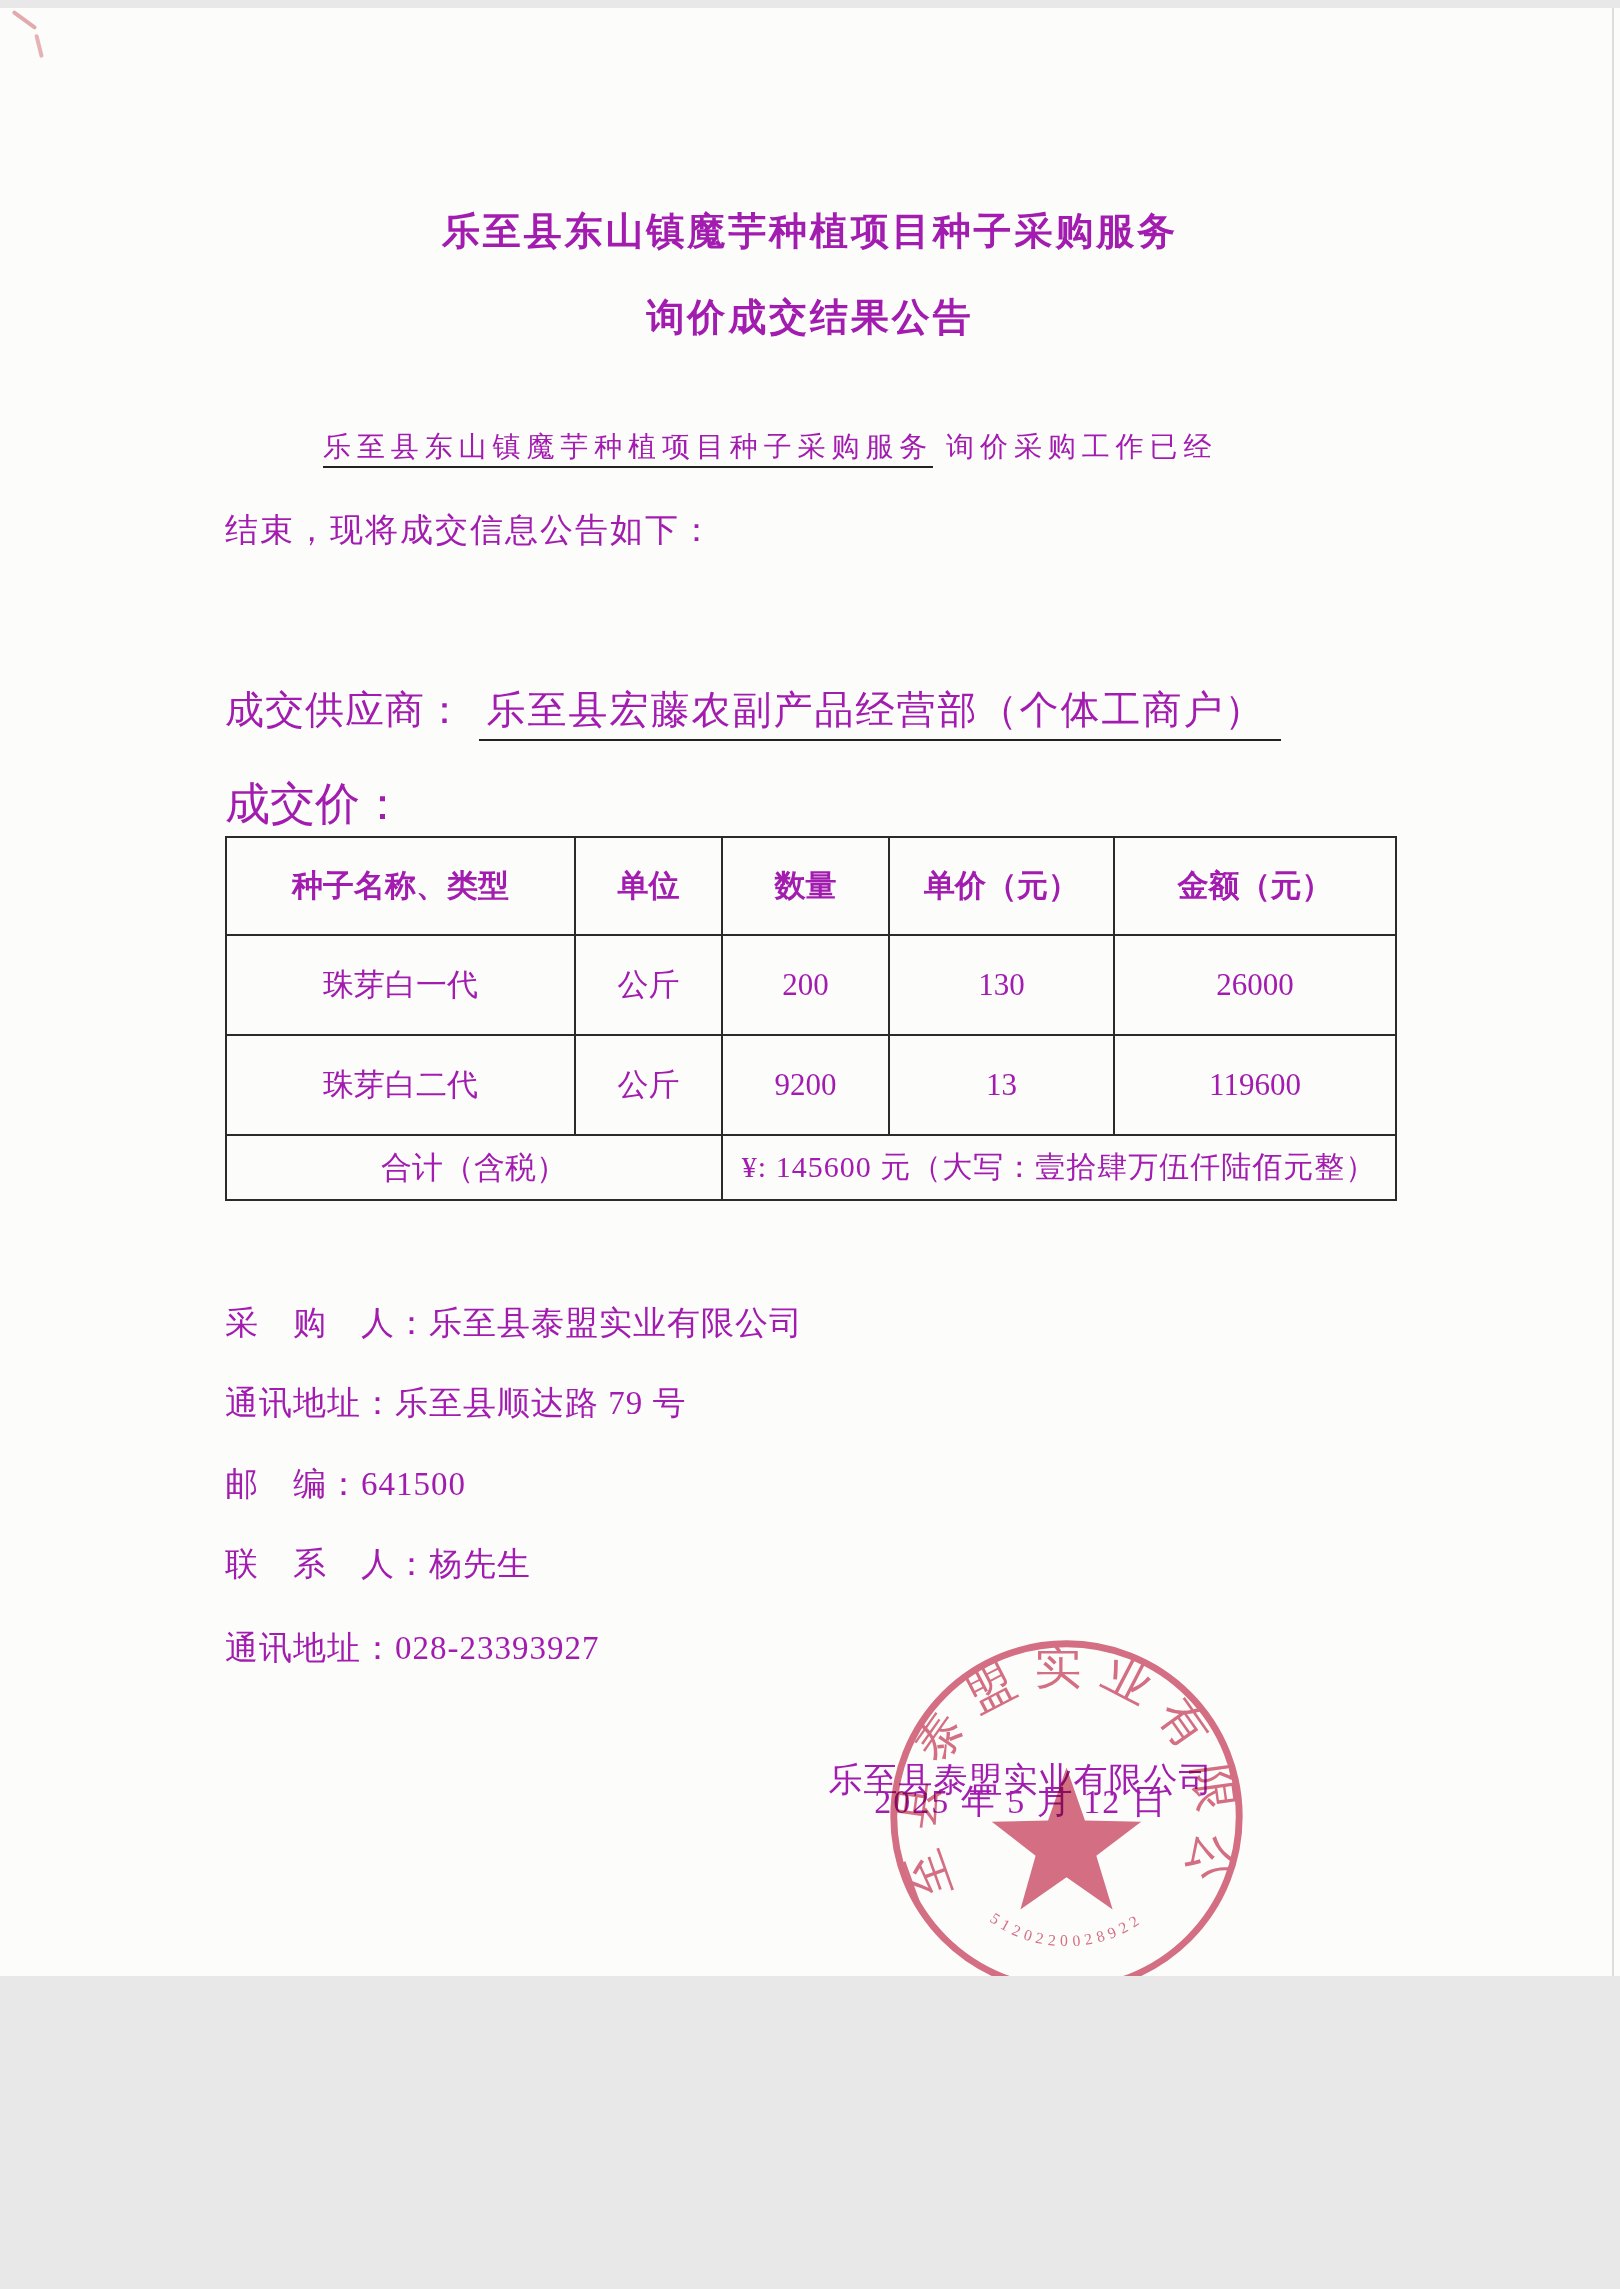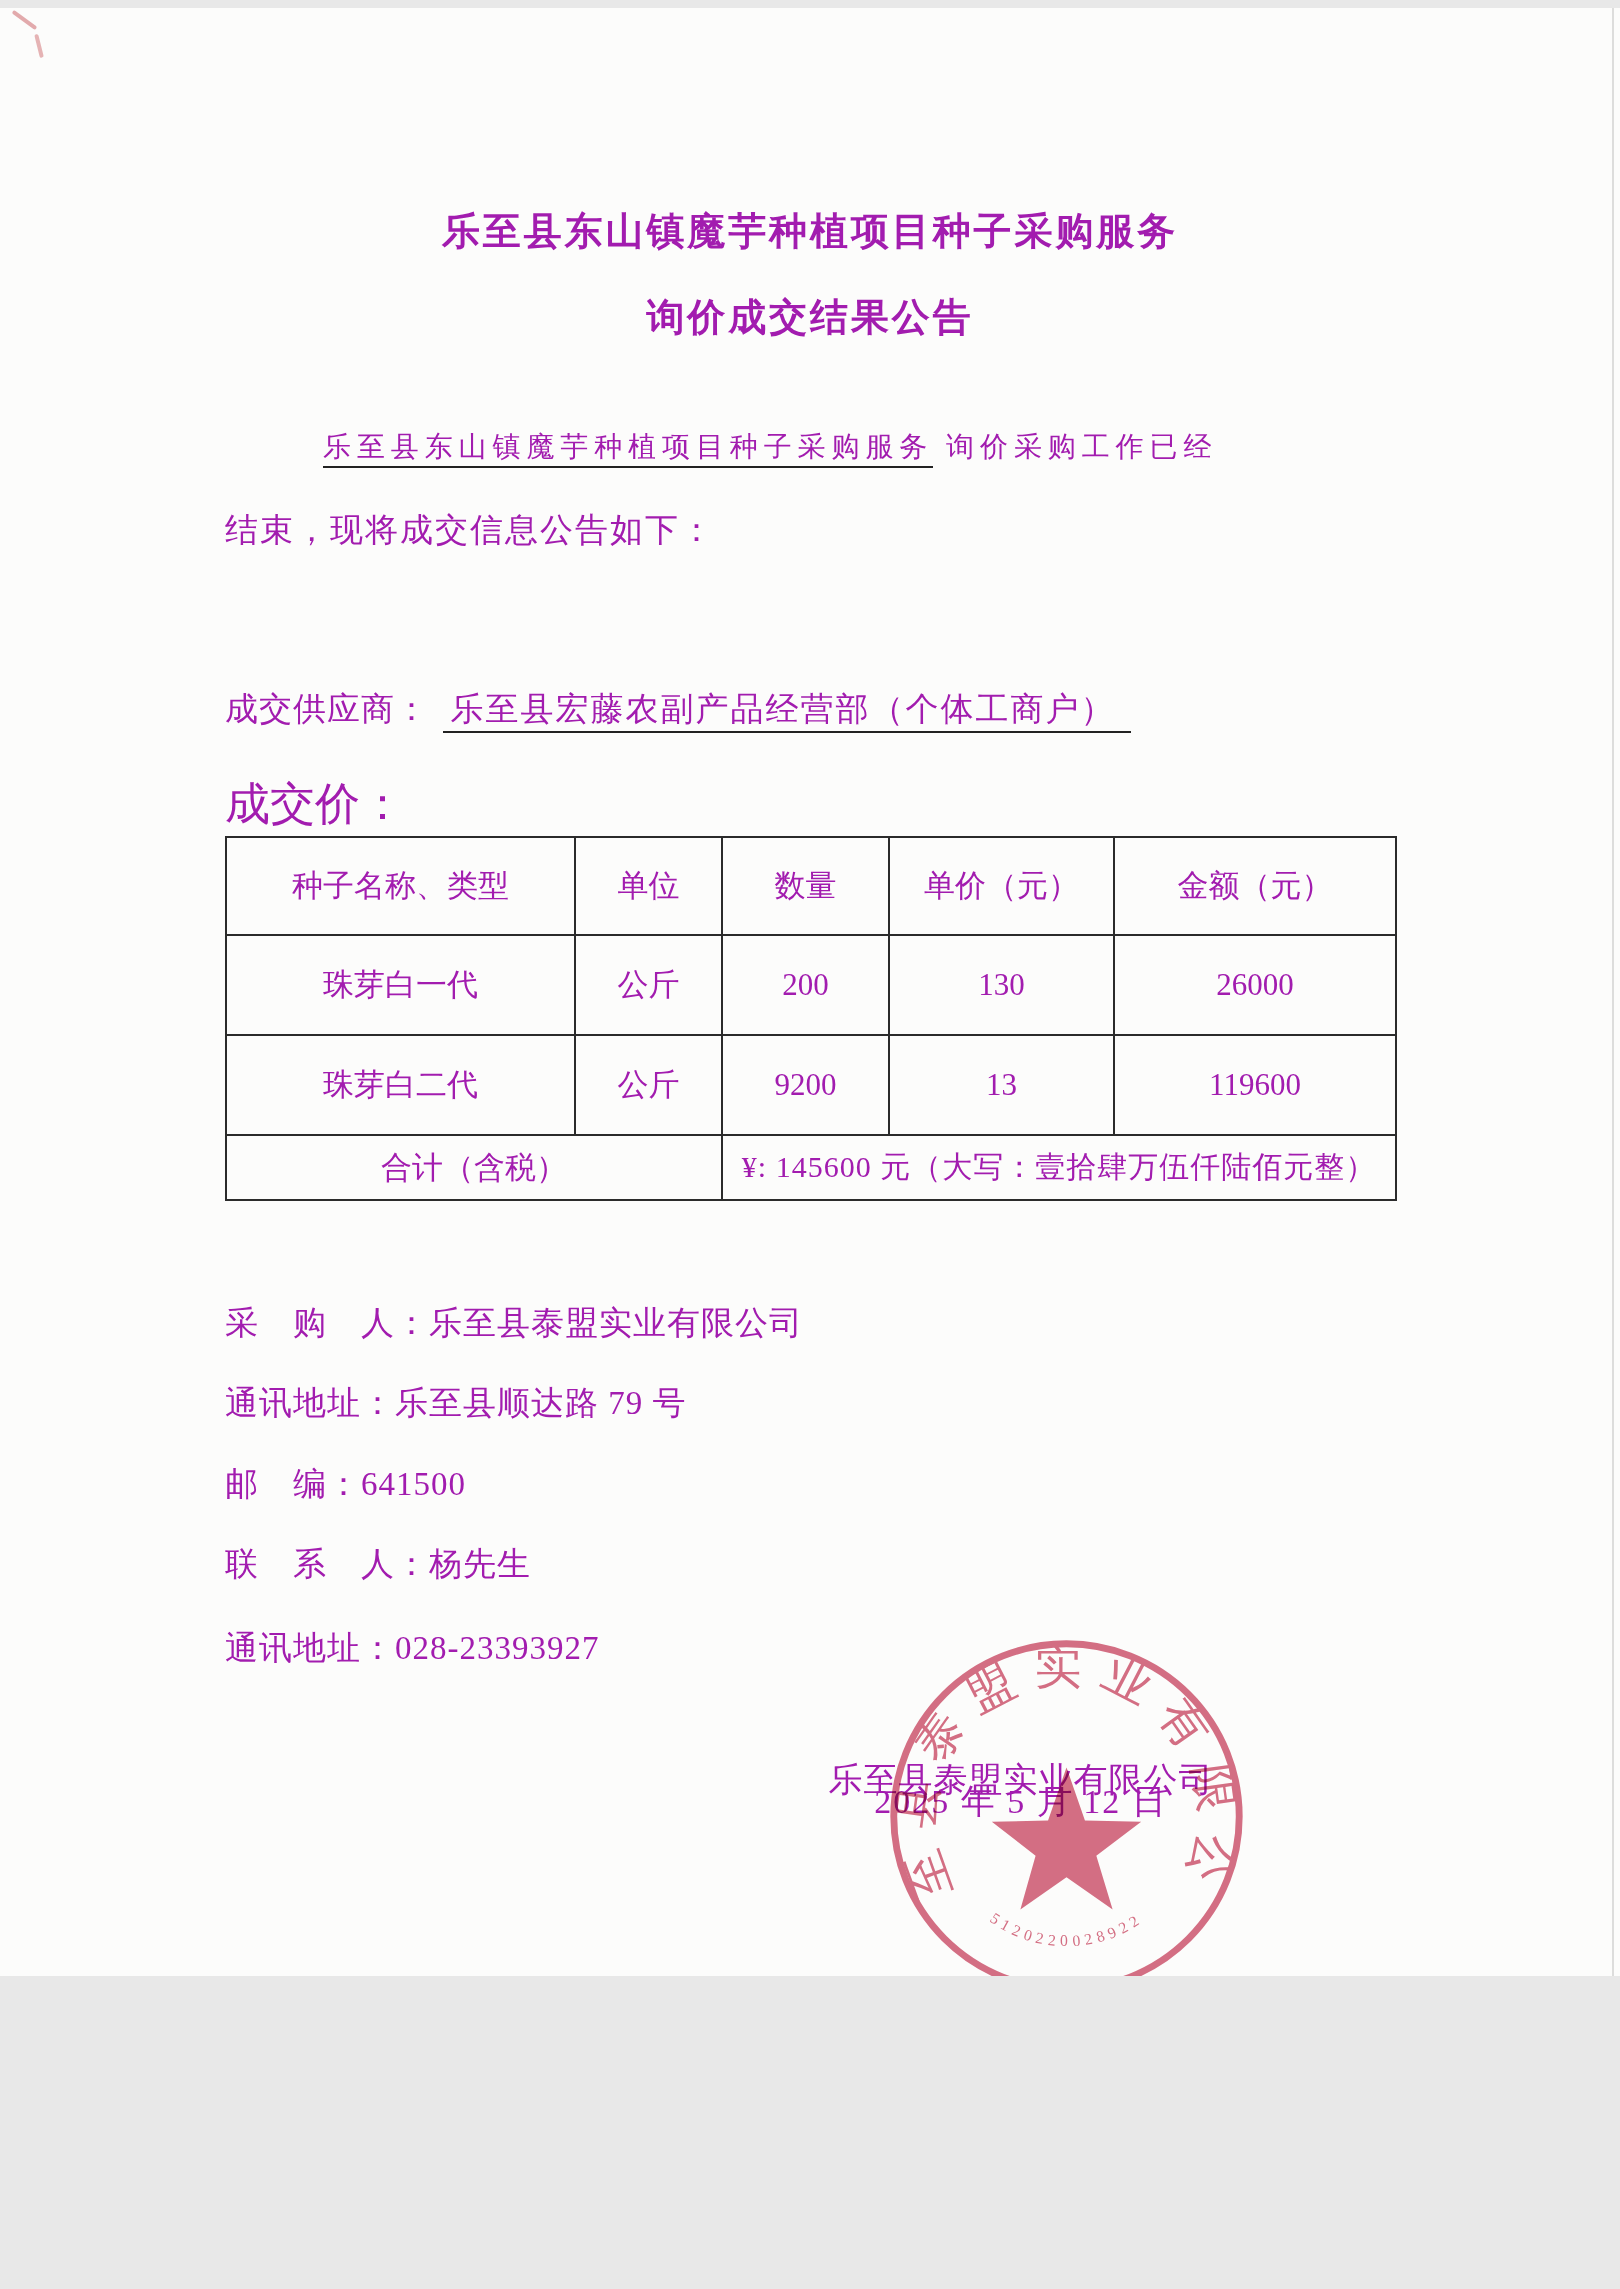--- a/index.html
+++ b/index.html
@@ -15,38 +15,38 @@
   .abs { position:absolute; left:225px; width:1170px; line-height:1.3; }
 
   .title-line { text-align:center; font-size:38px; font-weight:700; letter-spacing:2.9px; }
   .t1 { top:199px; }
   .t2 { top:285px; }
 
   .para1 { top:421px; font-size:28px; letter-spacing:5.9px; white-space:nowrap; text-indent:98px; }
   .para2 { top:501px; font-size:33px; letter-spacing:2px; }
   .u-seg { border-bottom:2px solid #222; padding-bottom:3.9px; }
 
-  .supplier { top:680px; font-size:33px; letter-spacing:1px; }
+  .supplier { top:680px; font-size:39px; letter-spacing:1px;font-family:Liberation Mono, monospace; }
   .supplier .val { border-bottom:2px solid #222; padding:0 15.7px 3.9px 7.8px; margin-left:13.7px; letter-spacing:2px; }
 
   .price-label { top:767px; font-size:45px; }
 
   table.price {
     position:absolute; top:828px; left:225px;
     width:1170px; border-collapse:collapse;
     font-size:31px; table-layout:fixed;
     border:2.9px solid #2b2b2b;
   }
   table.price th, table.price td {
     border:2px solid #2b2b2b;
     text-align:center; vertical-align:middle;
     font-weight:normal; padding:0;
     overflow:hidden;
   }
-  tr.hdr  td { height:96px; }
+  tr.hdr  td { height:96px;font-weight:bold; }
   tr.data td { height:98px; }
   tr.total td { height:63px; }
   td.total-val { text-align:left; padding-left:15.7px; font-size:30px; letter-spacing:1px; white-space:nowrap; }
 
   .contact { font-size:33px; letter-spacing:1px; }
   .c1 { top:1294px; } .c2 { top:1374px; } .c3 { top:1455px; } .c4 { top:1535px; } .c5 { top:1619px; }
 
   .sig { position:absolute; left:776px; width:490px; text-align:center; }
   .sig-company { top:1749px; font-size:34px; letter-spacing:1px; }
   .sig-date { top:1771px; font-size:34px; letter-spacing:2px; }

